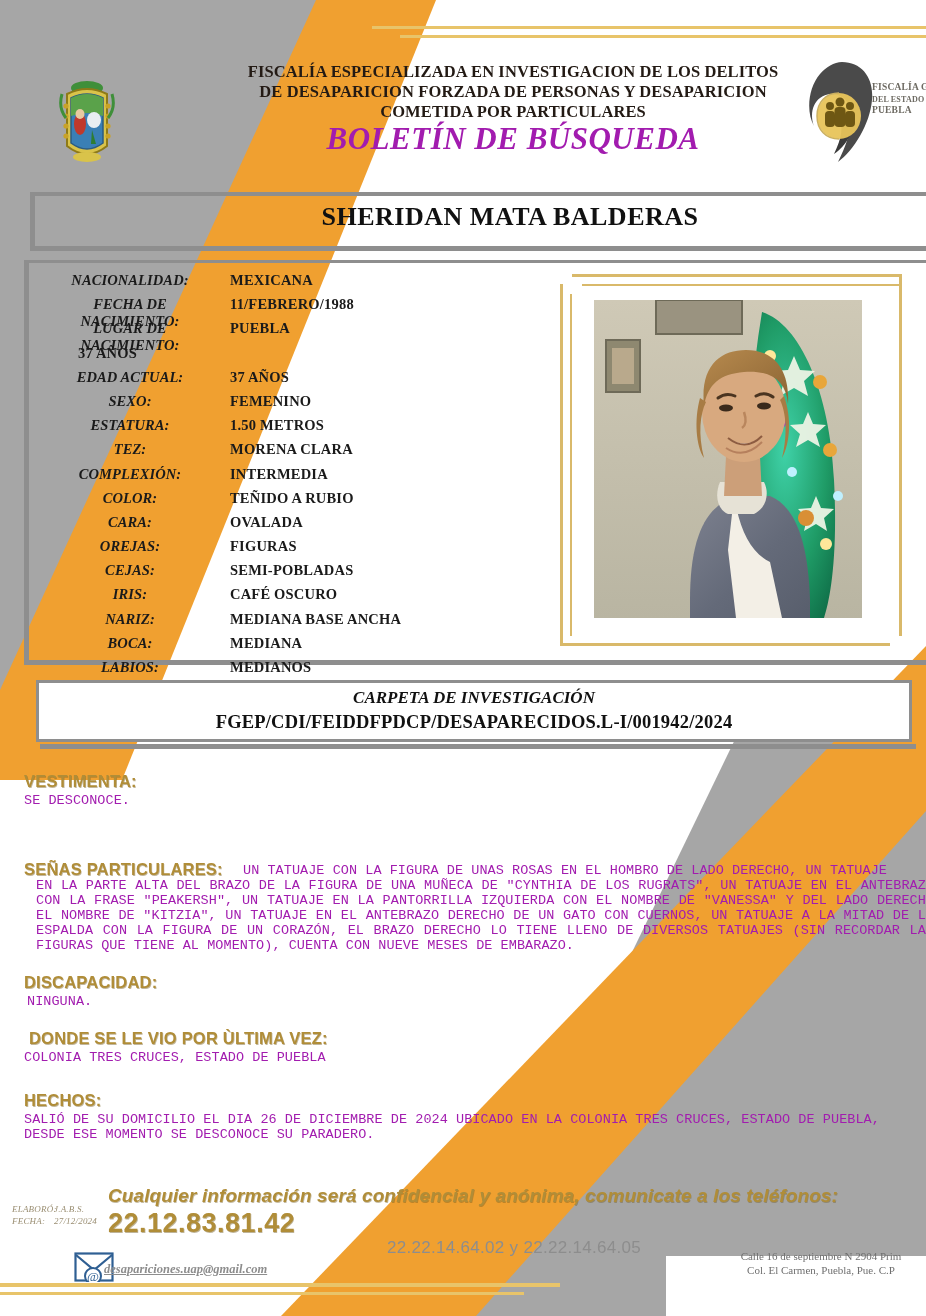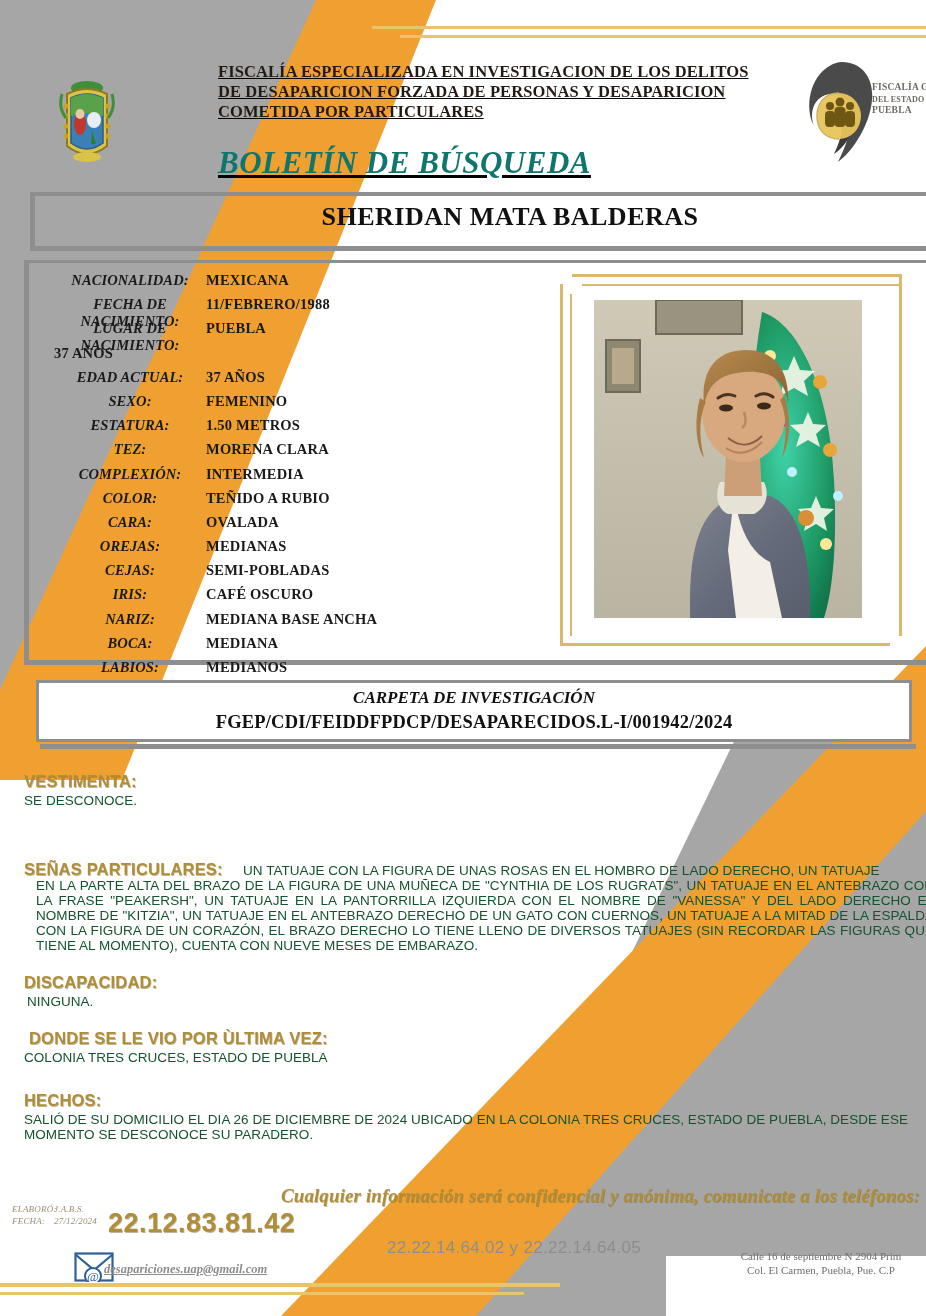--- a/index.html
+++ b/index.html
@@ -49,33 +49,33 @@
   .gold-rule.r1{left:372px;top:26px;width:554px;}
   .gold-rule.r2{left:400px;top:35px;width:526px;}
   .gold-rule.b1{left:0px;top:1283px;width:560px;height:4px;}
   .gold-rule.b2{left:0px;top:1292px;width:524px;height:3px;}
 
   
   .emblem{
     position:absolute;left:58px;top:74px;width:58px;height:92px;
   }
   .header-text{
-    position:absolute;left:218px;top:62px;width:590px;text-align:left;text-decoration:underline;
+    position:absolute;left:218px;top:62px;width:590px;text-align:center;
   }
   .header-text .ln{
     font-family:"Liberation Serif", serif;
     font-weight:bold;color:#231a14;
     font-size:16.5px;line-height:20px;letter-spacing:.1px;
     white-space:nowrap;
   }
   .boletin{
-    margin-top:24px;
+    margin-top:0;
     font-family:"Liberation Serif", serif;
     font-style:italic;font-weight:bold;
-    color:#0f766e;font-size:31px;line-height:34px;
+    color:#a21caf;font-size:31px;line-height:34px;
     letter-spacing:.5px;
   }
   .fiscalia-logo{
     position:absolute;left:808px;top:58px;width:118px;height:108px;
   }
   .fiscalia-logo .lg-txt{
     position:absolute;left:64px;top:24px;
     font-family:"Liberation Serif", serif;
     color:#6d6a62;font-size:9.5px;line-height:11.5px;font-weight:bold;
     letter-spacing:.2px;white-space:nowrap;
@@ -106,21 +106,21 @@
     height:24.2px;
   }
   .flabel{
     width:152px;flex:0 0 152px;
     font-family:"Liberation Serif", serif;
     font-style:italic;font-weight:bold;
     font-size:14.5px;color:#1a1a1a;letter-spacing:.1px;text-align:center;
   }
   .fvalue{
     font-family:"Liberation Serif", serif;
-    font-weight:bold;font-size:14.5px;color:#1a1a1a;letter-spacing:.2px;
+    font-weight:bold;font-size:14.5px;color:#1a1a1a;letter-spacing:.2px;margin-left:24px;
   }
   
   .photo-wrap{position:absolute;left:546px;top:268px;width:366px;height:390px;}
   .ph-line{position:absolute;background:#d9b96a;}
   .ph-l1{left:26px;top:6px;width:330px;height:3px;}
   .ph-l2{left:353px;top:6px;width:3px;height:362px;}
   .ph-l3{left:14px;top:16px;width:3px;height:362px;}
   .ph-l4{left:14px;top:375px;width:330px;height:3px;}
   .ph-l5{left:36px;top:16px;width:320px;height:2px;}
   .ph-l6{left:24px;top:26px;width:2px;height:342px;}
@@ -149,22 +149,22 @@
   .sec-h{
     position:absolute;
     font-family:"Liberation Sans", sans-serif;
     font-weight:bold;font-size:16.5px;
     color:#b08d38;
     letter-spacing:.2px;
     text-shadow:0.7px 0.7px 0 rgba(120,95,35,.45);
   }
   .sec-b{
     position:absolute;
-    font-family:Liberation Sans, sans-serif;
-    font-size:13.5px;color:#14532d;line-height:15px;
+    font-family:Liberation Mono, monospace;
+    font-size:13.5px;color:#a21caf;line-height:15px;
     letter-spacing:.05px;
   }
 
   #vest-h{left:24px;top:772px;}
   #vest-b{left:24px;top:793px;}
 
   #senas-h{left:24px;top:860px;}
   #senas-b{
     left:243px;top:863px;width:676px;
     text-align:justify;
@@ -177,22 +177,22 @@
   #disc-b{left:27px;top:994px;}
 
   #vio-h{left:29px;top:1029px;}
   #vio-b{left:24px;top:1050px;}
 
   #hech-h{left:24px;top:1091px;}
   #hech-b{left:24px;top:1112px;width:898px;}
 
   
   .foot-cta{
-    position:absolute;left:108px;top:1185px;width:812px;text-align:right;
-    font-family:Liberation Serif, serif;
+    position:absolute;left:108px;top:1185px;width:812px;text-align:left;
+    font-family:Liberation Sans, sans-serif;
     font-style:italic;font-weight:bold;font-size:19px;
     color:#b08d38;letter-spacing:.1px;
     text-shadow:0.6px 0.6px 0 rgba(110,88,30,.4);
   }
   .foot-phone{
     position:absolute;left:108px;top:1208px;width:812px;text-align:left;
     font-family:"Liberation Sans", sans-serif;
     font-weight:bold;font-size:27px;color:#b08d38;letter-spacing:.5px;
     text-shadow:0.7px 0.7px 0 rgba(110,88,30,.45);
   }
@@ -341,21 +341,21 @@
       <div class="frow">
         <div class="flabel">COLOR:</div>
         <div class="fvalue">TEÑIDO A RUBIO</div>
       </div>
       <div class="frow">
         <div class="flabel">CARA:</div>
         <div class="fvalue">OVALADA</div>
       </div>
       <div class="frow">
         <div class="flabel">OREJAS:</div>
-        <div class="fvalue">MEDIANAS</div>
+        <div class="fvalue">FIGURAS</div>
       </div>
       <div class="frow">
         <div class="flabel">CEJAS:</div>
         <div class="fvalue">SEMI-POBLADAS</div>
       </div>
       <div class="frow">
         <div class="flabel">IRIS:</div>
         <div class="fvalue">CAFÉ OSCURO</div>
       </div>
       <div class="frow">

